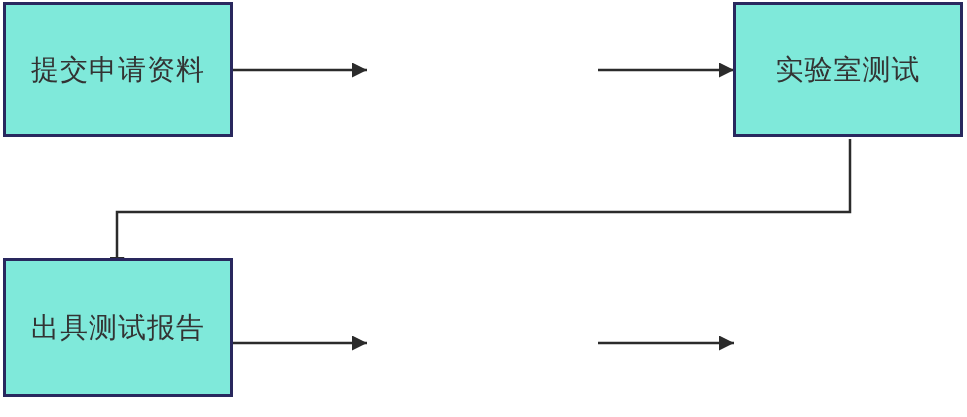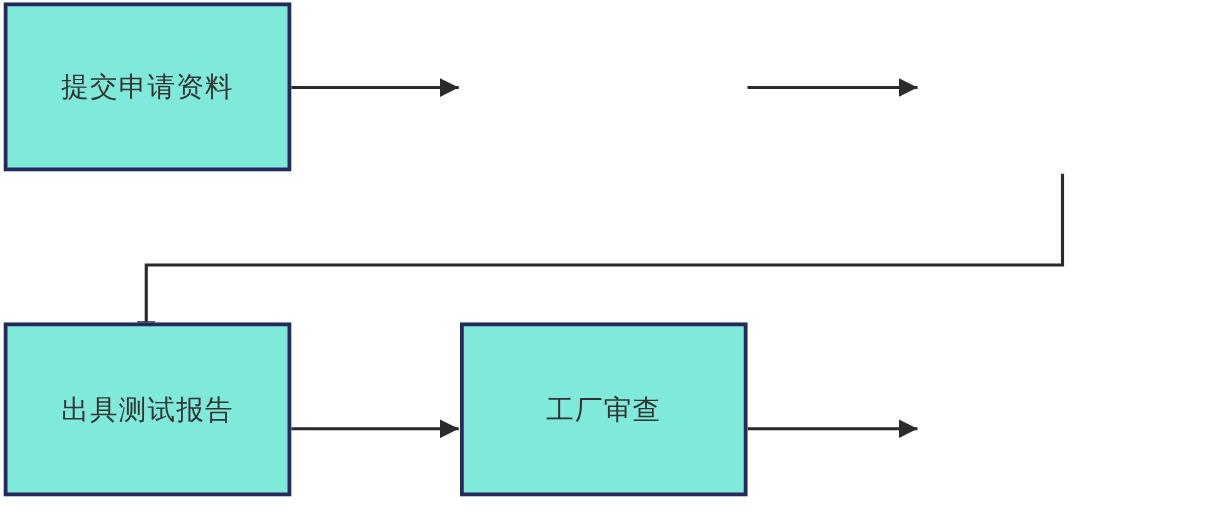--- a/index.html
+++ b/index.html
@@ -32,21 +32,21 @@
     fill: var(--arrow, #2b2b2b);
   }
   .node {
     position: absolute;
     box-sizing: border-box;
     background: var(--node-fill, #7fe9da);
     border: 3px solid var(--node-border, #29285e);
     display: flex;
     align-items: center;
     justify-content: center;
-    font-size: 22px;
+    font-size: 28px;
     letter-spacing: 1px;
     color: var(--text, #333333);
     text-align: center;
     line-height: 1;
   }
   .node.top { top: 2px; height: 135px; }
   .node.bottom { top: 258px; height: 139px; }
   .node.col-left { left: 3px; width: 230px; }
   .node.col-mid { left: 368px; width: 230px; }
   .node.col-right { left: 733px; width: 230px; }
@@ -65,19 +65,19 @@
     <path class="edge" d="M 233 70 L 367 70" marker-end="url(#arrow)"></path>
     <path class="edge" d="M 598 70 L 734 70" marker-end="url(#arrow)"></path>
     <path class="edge" d="M 850 139 L 850 212 L 117 212 L 117 272" marker-end="url(#arrow)"></path>
     <path class="edge" d="M 233 343 L 367 343" marker-end="url(#arrow)"></path>
     <path class="edge" d="M 598 343 L 734 343" marker-end="url(#arrow)"></path>
   </svg>
 
   <div class="node top col-left">提交申请资料</div>
 
 
+  <div class="node top col-right">实验室测试</div>
 
   <div class="node bottom col-left">出具测试报告</div>
 
-  <div class="node bottom col-mid">工厂审查</div>
 
 
 </div>
 
 </body></html>

